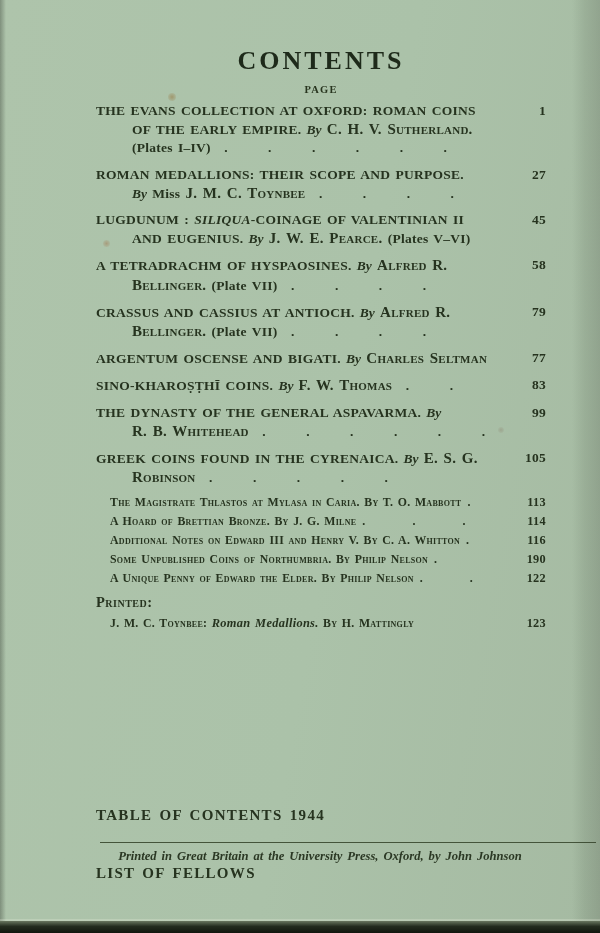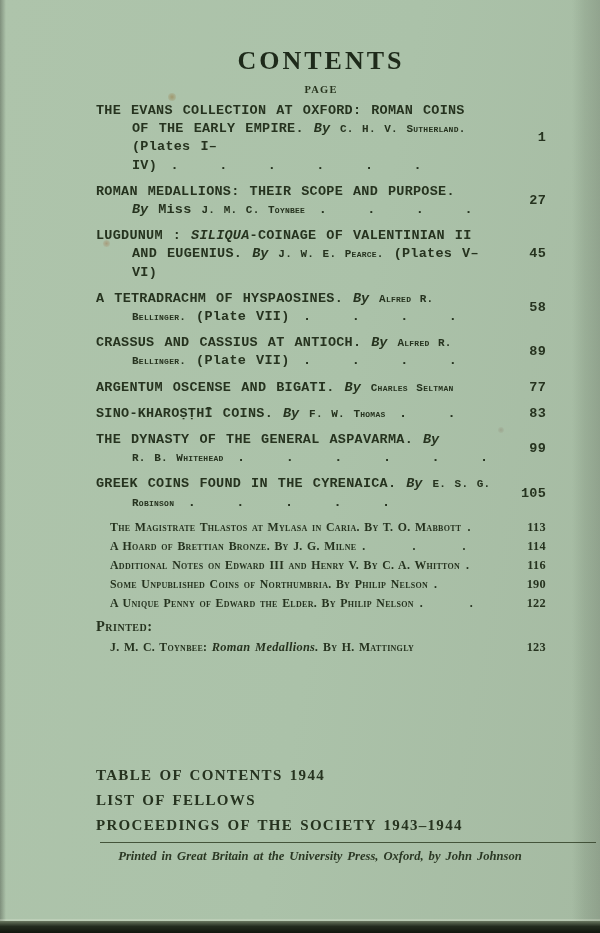--- a/index.html
+++ b/index.html
@@ -17,43 +17,43 @@
     background:linear-gradient(to bottom,#68765f 0%,#232c1f 45%,#11160e 100%);}
   .paper-edge{position:absolute;left:0;right:0;bottom:11px;height:3px;background:rgba(235,240,225,0.25);}
   .spot{position:absolute;border-radius:50%;}
 
   .content{position:absolute;left:96px;right:54px;top:0;}
   .title{margin:46px 0 8px;text-align:center;font-size:26px;font-weight:bold;
     letter-spacing:3px;color:#1e2a1a;}
   .page-label{text-align:center;font-size:10.5px;font-weight:bold;letter-spacing:1.2px;
     margin-bottom:7px;color:#28351f;}
 
-  .entry{display:flex;align-items:center;margin-bottom:8px;
+  .entry{display:flex;align-items:flex-start;margin-bottom:8px;
     font-size:13.5px;font-weight:bold;line-height:18.2px;
-    letter-spacing:0.25px;word-spacing:1.6px;font-family:Liberation Mono, monospace;}
+    letter-spacing:0.25px;word-spacing:1.6px;}
   .entry-text{flex:1;padding-left:36px;text-indent:-36px;}
   .pg{flex:none;width:44px;text-align:right;font-size:13.5px;font-weight:bold;}
   .by{font-style:italic;letter-spacing:0;}
-  .au{font-variant:small-caps;font-size:11px;}
+  .au{font-variant:small-caps;font-size:15px;}
   .ti{font-style:italic;}
   .ld{letter-spacing:0;word-spacing:0;white-space:nowrap;}
 
   .sec-label{font-variant:small-caps;font-weight:bold;font-size:14.5px;
     letter-spacing:0.5px;margin:8px 0 5px;}
   .mitem{display:flex;align-items:flex-end;margin-bottom:4.5px;
     font-weight:bold;font-size:11.8px;font-variant:small-caps;
     letter-spacing:0.3px;word-spacing:1.2px;line-height:14.5px;}
   .mitem .mtext{flex:1;padding-left:14px;}
   .mitem .pg{font-variant:normal;font-size:12.3px;}
   .work{font-style:italic;font-variant:normal;font-size:12.4px;}
   .rname{font-variant:small-caps;}
 
   .backmatter{position:absolute;left:96px;top:766px;}
   .bm-line{font-size:15px;font-weight:bold;letter-spacing:1.3px;word-spacing:2.2px;
-    line-height:18px;margin-bottom:7px;color:#26331f;}
+    line-height:18px;margin-bottom:7px;color:#26331f;margin-top:40px;}
   .rule{position:absolute;left:100px;right:4px;top:842px;border-top:1.6px solid #44543a;}
   .imprint{position:absolute;left:40px;right:0;top:849px;text-align:center;
     font-style:italic;font-weight:bold;font-size:12.6px;word-spacing:1.8px;color:#2b3824;}
 </style>
 </head>
 <body>
 
 <div class="page">
 
   <div class="content">
@@ -106,21 +106,21 @@
     </div>
 
     <div class="entry">
       <div class="entry-text">
         <span>CRASSUS AND CASSIUS AT ANTIOCH.</span>
         <span class="by">By</span>
         <span class="au">Alfred R.</span><br>
         <span class="au">Bellinger.</span>
         <span>(Plate VII)</span><span class="ld"> .   .   .   .</span>
       </div>
-      <div class="pg">89</div>
+      <div class="pg">79</div>
     </div>
 
 
 
     <div class="entry">
       <div class="entry-text">
         <span>ARGENTUM OSCENSE AND BIGATI.</span>
         <span class="by">By</span>
         <span class="au">Charles Seltman</span>
       </div>

